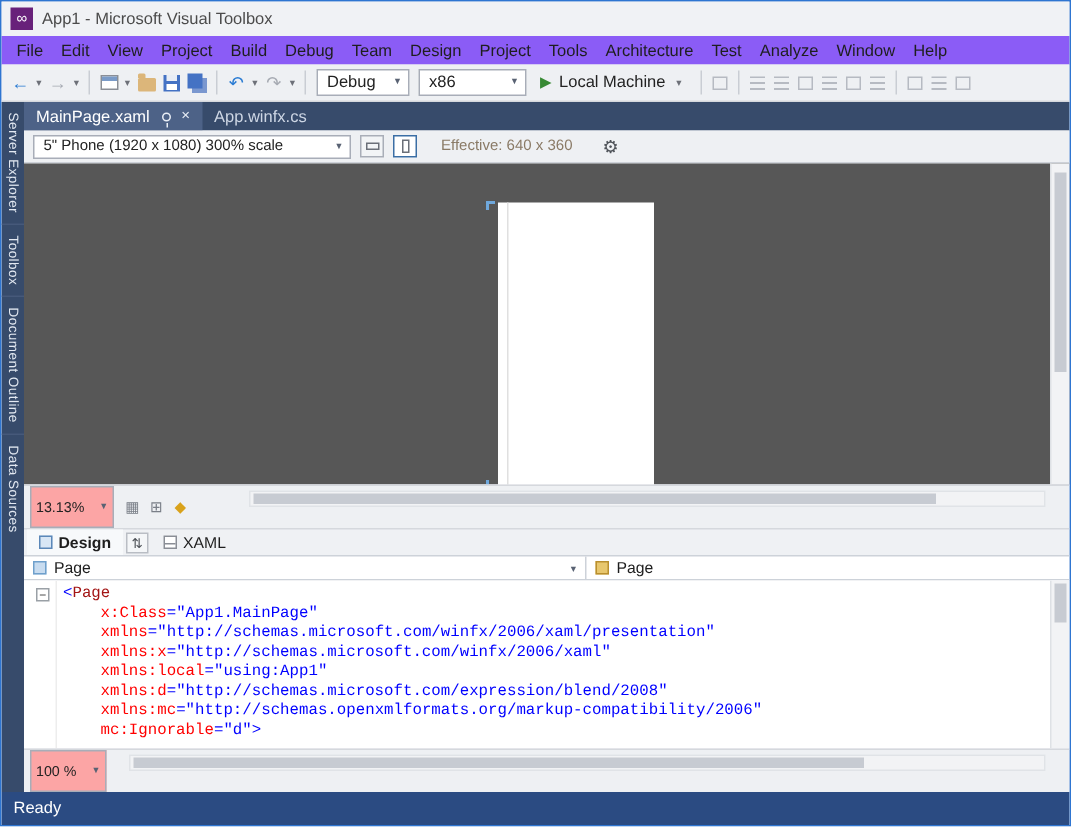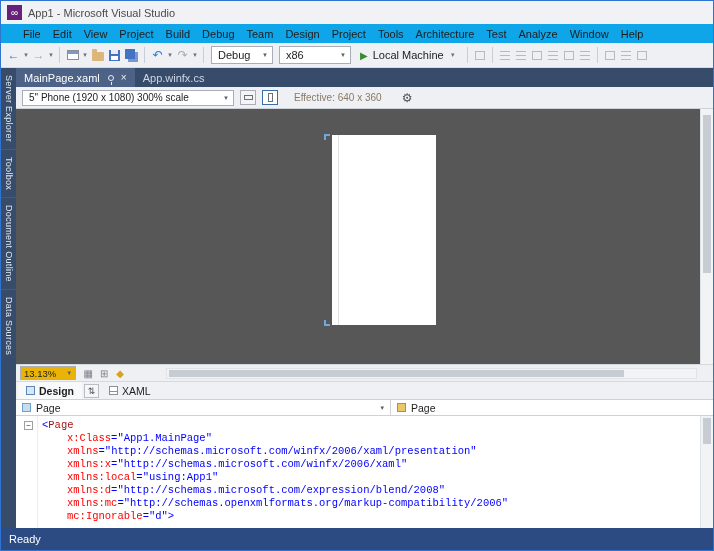--- a/index.html
+++ b/index.html
@@ -7,21 +7,21 @@
   .vs-window{
     width:714px;height:551px;border:1px solid #2E75D1;background:#ECEEF2;
     display:flex;flex-direction:column;overflow:hidden;position:relative;
     font-family:"Liberation Sans",sans-serif;
   }
   
   .title-bar{flex:0 0 23px;display:flex;align-items:center;background:#F0F2F5;padding-left:6px;}
   .vs-logo{width:15px;height:15px;background:#68217A;color:#FFF;font-size:10px;line-height:15px;text-align:center;margin-right:6px;display:inline-block;}
   .title-text{font-size:11px;color:#4B4B4B;}
   
-  .menu-bar{flex:0 0 19px;display:flex;align-items:center;background:#0ea5e9;padding-left:16px;}
+  .menu-bar{flex:0 0 19px;display:flex;align-items:center;background:#8b5cf6;padding-left:4px;}
   .menu-item{font-size:11px;color:#1E1E1E;padding:2px 6px;cursor:default;white-space:nowrap;}
   
   .toolbar{flex:0 0 25px;display:flex;align-items:center;background:#EEF0F3;border-bottom:1px solid #D5D8DD;padding-left:4px;}
   .tbtn{font-size:12px;width:17px;text-align:center;display:inline-flex;align-items:center;justify-content:center;height:20px;}
   .arrow-blue{color:#2B7CD3;}
   .arrow-gray{color:#A7ABB3;}
   .tcaret{font-size:7px;color:#6D7078;width:8px;text-align:center;}
   .tsep{width:1px;height:16px;background:#C9CDD4;margin:0 4px;flex:0 0 1px;}
   .ic-window{width:12px;height:10px;border:1px solid #8A8E96;background:#FFF;display:inline-block;position:relative;}
   .ic-window::before{content:"";position:absolute;top:0;left:0;right:0;height:3px;background:#7A9BC8;}
@@ -68,21 +68,21 @@
   .design-surface{flex:1;background:#575757;position:relative;min-height:0;}
   .phone-canvas{position:absolute;left:316px;top:26px;width:104px;height:190px;background:#FFF;}
   .guide{position:absolute;left:6px;top:0;bottom:0;width:1px;background:#E0E0E0;}
   .adorn{position:absolute;width:6px;height:6px;}
   .adorn.tl{left:-8px;top:-1px;border-top:2px solid #6FA8DC;border-left:2px solid #6FA8DC;}
   .adorn.bl{left:-8px;bottom:-1px;border-bottom:2px solid #6FA8DC;border-left:2px solid #6FA8DC;}
   .vscroll{position:absolute;right:0;top:0;bottom:0;width:13px;background:#F2F3F5;border-left:1px solid #DEE1E5;}
   .vscroll .thumb{position:absolute;left:2px;right:2px;top:6px;height:62%;background:#C7CBD2;}
   
   .designer-status{flex:0 0 17px;background:#EEF0F3;display:flex;align-items:center;padding-left:4px;position:relative;border-top:1px solid #D5D8DD;}
-  .zoom-combo{height:14px;background:#eab308;border:1px solid #A8ADB8;font-size:9.5px;display:inline-flex;align-items:center;padding:0 3px;gap:4px;color:#222;margin-right:4px;}
+  .zoom-combo{height:28px;background:#fca5a5;border:1px solid #A8ADB8;font-size:9.5px;display:inline-flex;align-items:center;padding:0 3px;gap:4px;color:#222;margin-right:4px;}
   .dicon{font-size:10px;color:#7A7F88;width:16px;text-align:center;}
   .dicon.gold{color:#D9A21B;}
   .hscroll{position:absolute;left:150px;right:16px;top:3px;height:11px;background:#F2F3F5;border:1px solid #E0E3E7;}
   .hscroll .thumb{position:absolute;top:1px;bottom:1px;left:2px;width:86%;background:#C7CBD2;}
   
   .split-bar{flex:0 0 18px;background:#EFF1F4;border-top:1px solid #D5D8DD;display:flex;align-items:center;padding-left:2px;}
   .pane-tab{display:flex;align-items:center;gap:4px;font-size:10.5px;color:#1E1E1E;padding:0 8px;height:100%;cursor:default;}
   .pane-tab.active{font-weight:bold;background:#F7F9FB;}
   .design-icon{width:9px;height:9px;border:1px solid #5B87B8;background:#D8E6F5;display:inline-block;}
   .xaml-icon{width:9px;height:9px;border:1px solid #8A8E96;background:#FFF;position:relative;display:inline-block;}
@@ -116,21 +116,21 @@
   .status-bar{flex:0 0 22px;background:#2B4B82;display:flex;align-items:center;padding-left:8px;}
   .status-text{color:#FFF;font-size:11px;}
 </style>
 </head>
 <body>
 
 <div class="vs-window">
 
   <div class="title-bar">
     <span class="vs-logo">∞</span>
-    <span class="title-text">App1 - Microsoft Visual Studio</span>
+    <span class="title-text">App1 - Microsoft Visual Toolbox</span>
   </div>
 
   <div class="menu-bar">
       <span class="menu-item">File</span>
       <span class="menu-item">Edit</span>
       <span class="menu-item">View</span>
       <span class="menu-item">Project</span>
       <span class="menu-item">Build</span>
       <span class="menu-item">Debug</span>
       <span class="menu-item">Team</span>
@@ -285,20 +285,29 @@
       <div class="editor">
         <div class="outline-margin">
           <span class="collapse-box">−</span>
         </div>
         <div class="code"><div class="code-line"><span class="tok-delim">&lt;</span><span class="tok-name">Page</span></div><div class="code-line" style="padding-left: 25px;"><span class="tok-attr">x:Class</span><span class="tok-delim">=</span><span class="tok-value">"App1.MainPage"</span></div><div class="code-line" style="padding-left: 25px;"><span class="tok-attr">xmlns</span><span class="tok-delim">=</span><span class="tok-value">"http://schemas.microsoft.com/winfx/2006/xaml/presentation"</span></div><div class="code-line" style="padding-left: 25px;"><span class="tok-attr">xmlns:x</span><span class="tok-delim">=</span><span class="tok-value">"http://schemas.microsoft.com/winfx/2006/xaml"</span></div><div class="code-line" style="padding-left: 25px;"><span class="tok-attr">xmlns:local</span><span class="tok-delim">=</span><span class="tok-value">"using:App1"</span></div><div class="code-line" style="padding-left: 25px;"><span class="tok-attr">xmlns:d</span><span class="tok-delim">=</span><span class="tok-value">"http://schemas.microsoft.com/expression/blend/2008"</span></div><div class="code-line" style="padding-left: 25px;"><span class="tok-attr">xmlns:mc</span><span class="tok-delim">=</span><span class="tok-value">"http://schemas.openxmlformats.org/markup-compatibility/2006"</span></div><div class="code-line" style="padding-left: 25px;"><span class="tok-attr">mc:Ignorable</span><span class="tok-delim">=</span><span class="tok-value">"d"</span><span class="tok-delim">&gt;</span></div></div>
         <div class="vscroll">
             <div class="thumb"></div>
           </div>
       </div>
 
+      <div class="editor-bottom">
+        <span class="zoom-combo">
+          <span>100 %</span>
+          <span class="combo-arr">▼</span>
+        </span>
+        <div class="hscroll">
+            <div class="thumb"></div>
+          </div>
+      </div>
 
     </div>
   </div>
 
   <div class="status-bar">
     <span class="status-text">Ready</span>
   </div>
 
 </div>
 

